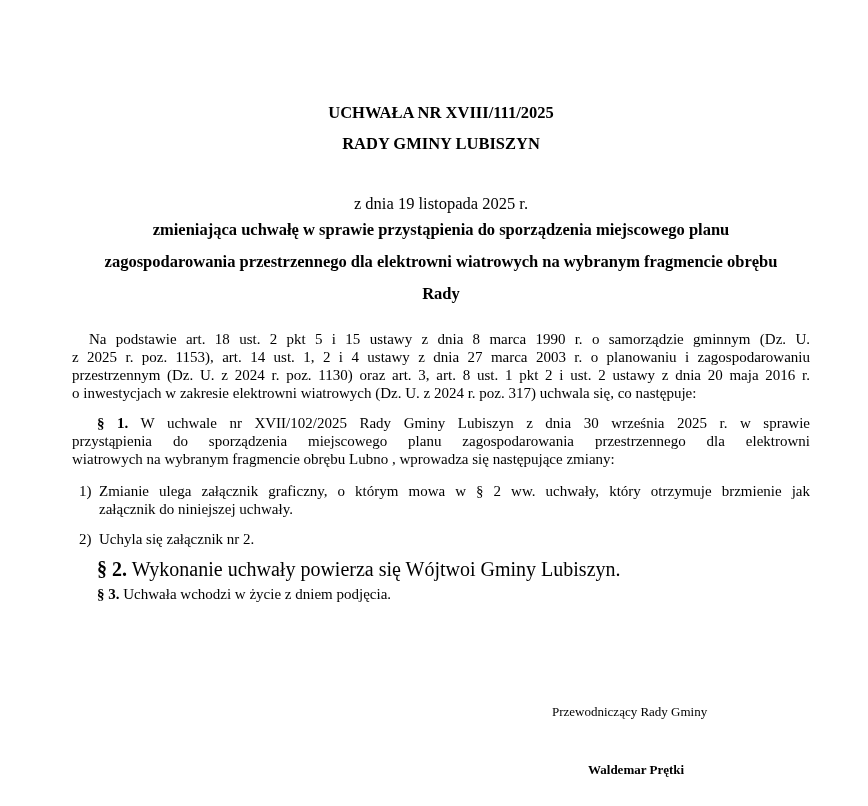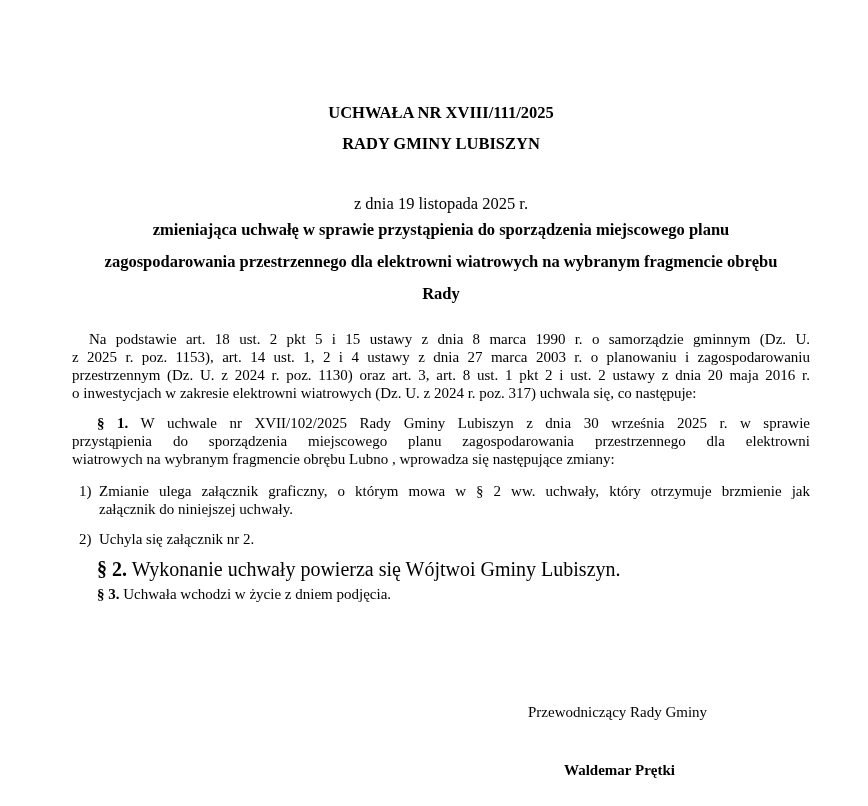--- a/index.html
+++ b/index.html
@@ -9,21 +9,21 @@
     color: #000000;
   }
   .abs { position: absolute; white-space: nowrap; padding-left: 12px; }
   .center { left: 0; width: 858px; text-align: center; }
   .title { font-weight: bold; font-size: 16.5px; }
   .date { font-size: 16.5px; margin-top: 16px; }
   .subject { font-weight: bold; font-size: 16.5px; }
   .body-line { font-size: 15px; left: 60px; width: 738px; text-align: justify; text-align-last: justify; }
   .body-line.last { text-align-last: left; }
   .bold { font-weight: bold; }
-  .sig { font-size: 15px; }
+  .sig { font-size: 13px; margin-left: 24px; }
 </style>
 </head>
 <body>
 
 <div>
 
   <div class="abs center title" style="top:103px;">UCHWAŁA NR XVIII/111/2025</div>
   <div class="abs center title" style="top:134px;">RADY GMINY LUBISZYN</div>
   <div class="abs center date" style="top:178px;">z dnia 19 listopada 2025 r.</div>
 

